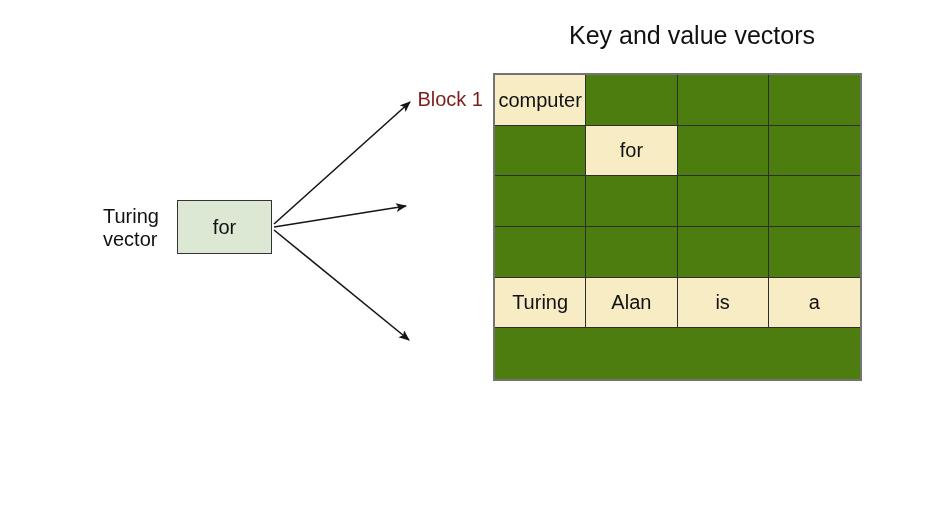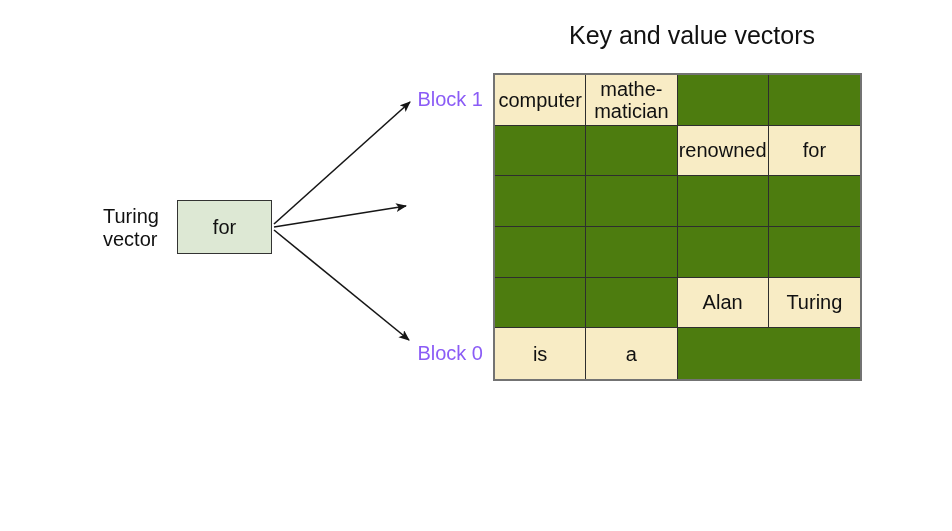--- a/index.html
+++ b/index.html
@@ -57,21 +57,21 @@
     pointer-events: none;
   }
   .block-label {
     position: absolute;
     left: 383px;
     width: 100px;
     text-align: right;
     font-size: 20px;
     line-height: 23px;
     white-space: nowrap;
-    color: #8b5cf6;
+    color: #7f1d1d;
   }
   .block-label.b1 { top: 88px; }
   .block-label.b2 { top: 186px; }
   .block-label.b0 { top: 342px; }
   .kv-table {
     position: absolute;
     left: 493px;
     top: 73px;
     width: 369px;
     height: 308px;
@@ -118,46 +118,42 @@
       <marker id="ah" markerUnits="userSpaceOnUse" markerWidth="12" markerHeight="10" refX="10" refY="4.5" orient="auto">
         <path d="M0,0 L11,4.5 L0,9 L2.6,4.5 Z" fill="#161616"></path>
       </marker>
     </defs>
     <line x1="274" y1="224" x2="410" y2="102" stroke="#161616" stroke-width="1.6" marker-end="url(#ah)"></line>
     <line x1="274" y1="227" x2="406" y2="206" stroke="#161616" stroke-width="1.6" marker-end="url(#ah)"></line>
     <line x1="274" y1="230" x2="409" y2="340" stroke="#161616" stroke-width="1.6" marker-end="url(#ah)"></line>
   </svg>
 
   <div class="block-label b1">Block 1</div>
-  <div class="block-label b0">Block 0</div>
 
   <div class="kv-table">
     <div class="cell filled">computer</div>
-    <div class="cell filled">mathe-
-matician</div>
 
     <div class="cell"></div>
     <div class="cell"></div>
     <div class="cell"></div>
     <div class="cell"></div>
 
-    <div class="cell filled">renowned</div>
     <div class="cell filled">for</div>
     <div class="cell"></div>
     <div class="cell"></div>
 
     <div class="cell"></div>
     <div class="cell"></div>
     <div class="cell"></div>
     <div class="cell"></div>
 
     <div class="cell"></div>
     <div class="cell"></div>
     <div class="cell"></div>
     <div class="cell"></div>
 
+    <div class="cell filled">Turing</div>
     <div class="cell filled">Alan</div>
-    <div class="cell filled">Turing</div>
     <div class="cell filled">is</div>
     <div class="cell filled">a</div>
   </div>
 
 </div>
 
 </body></html>

